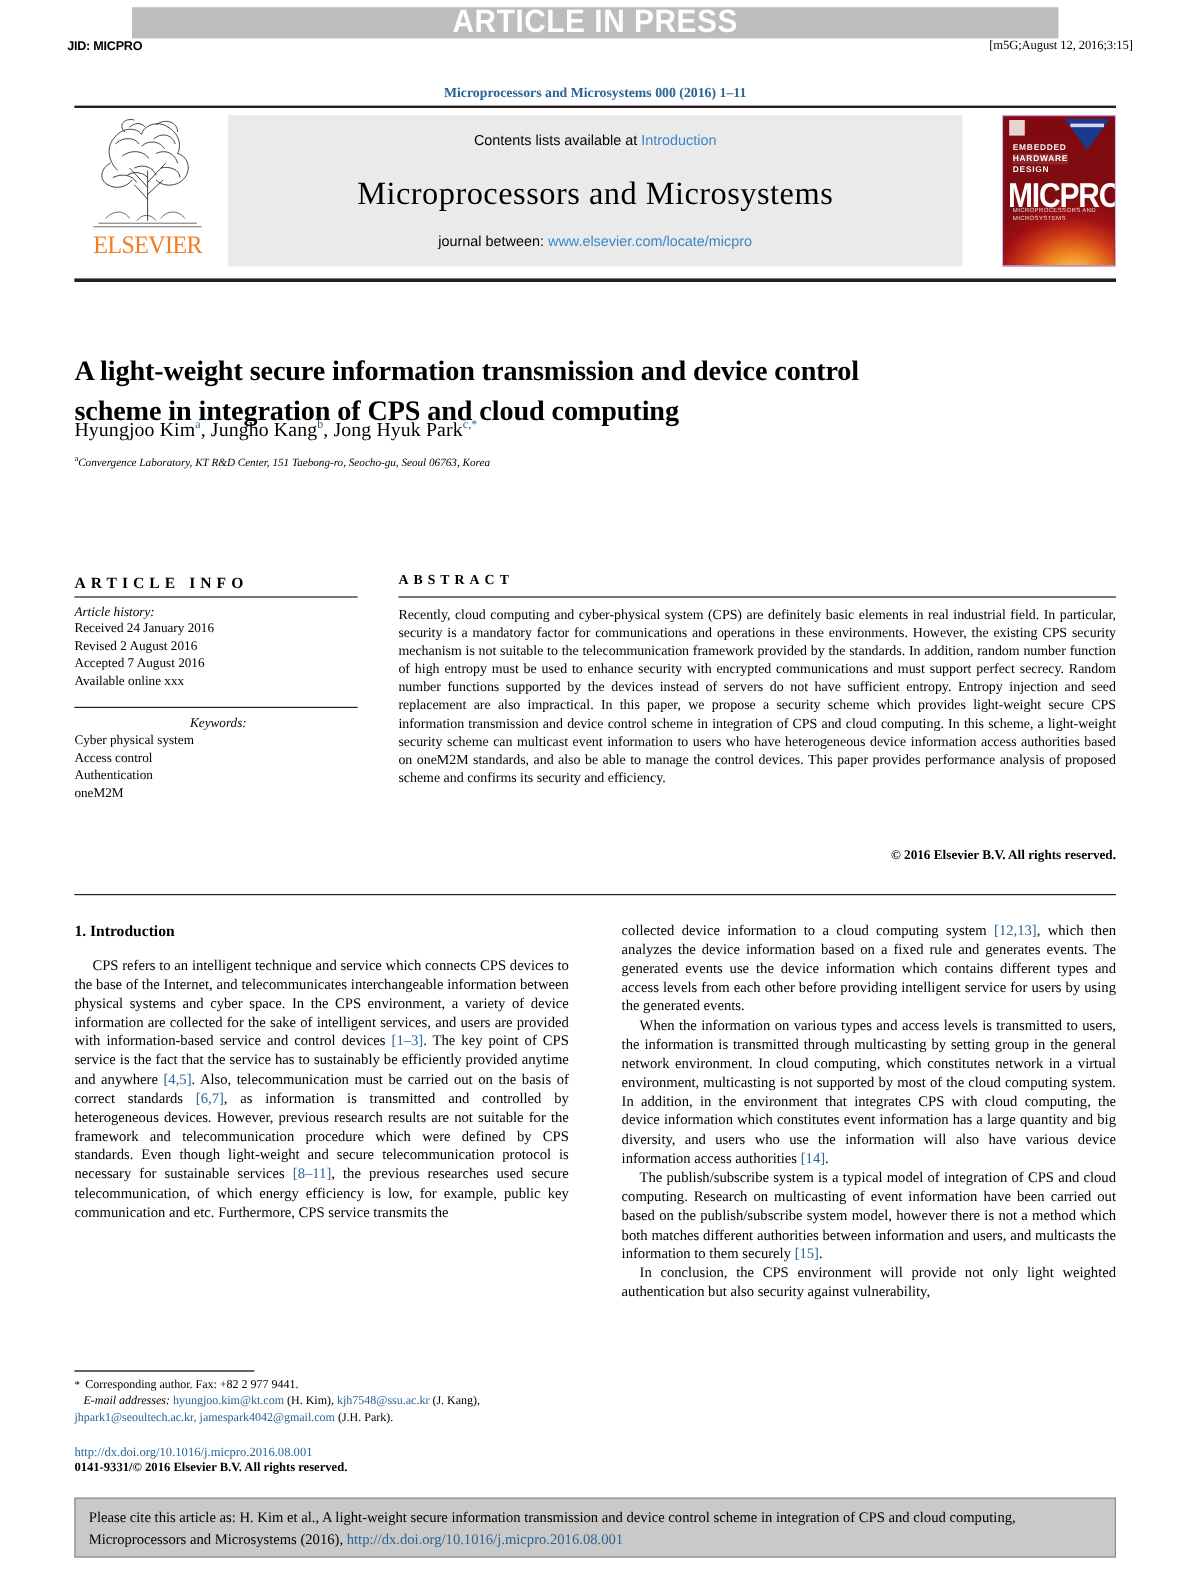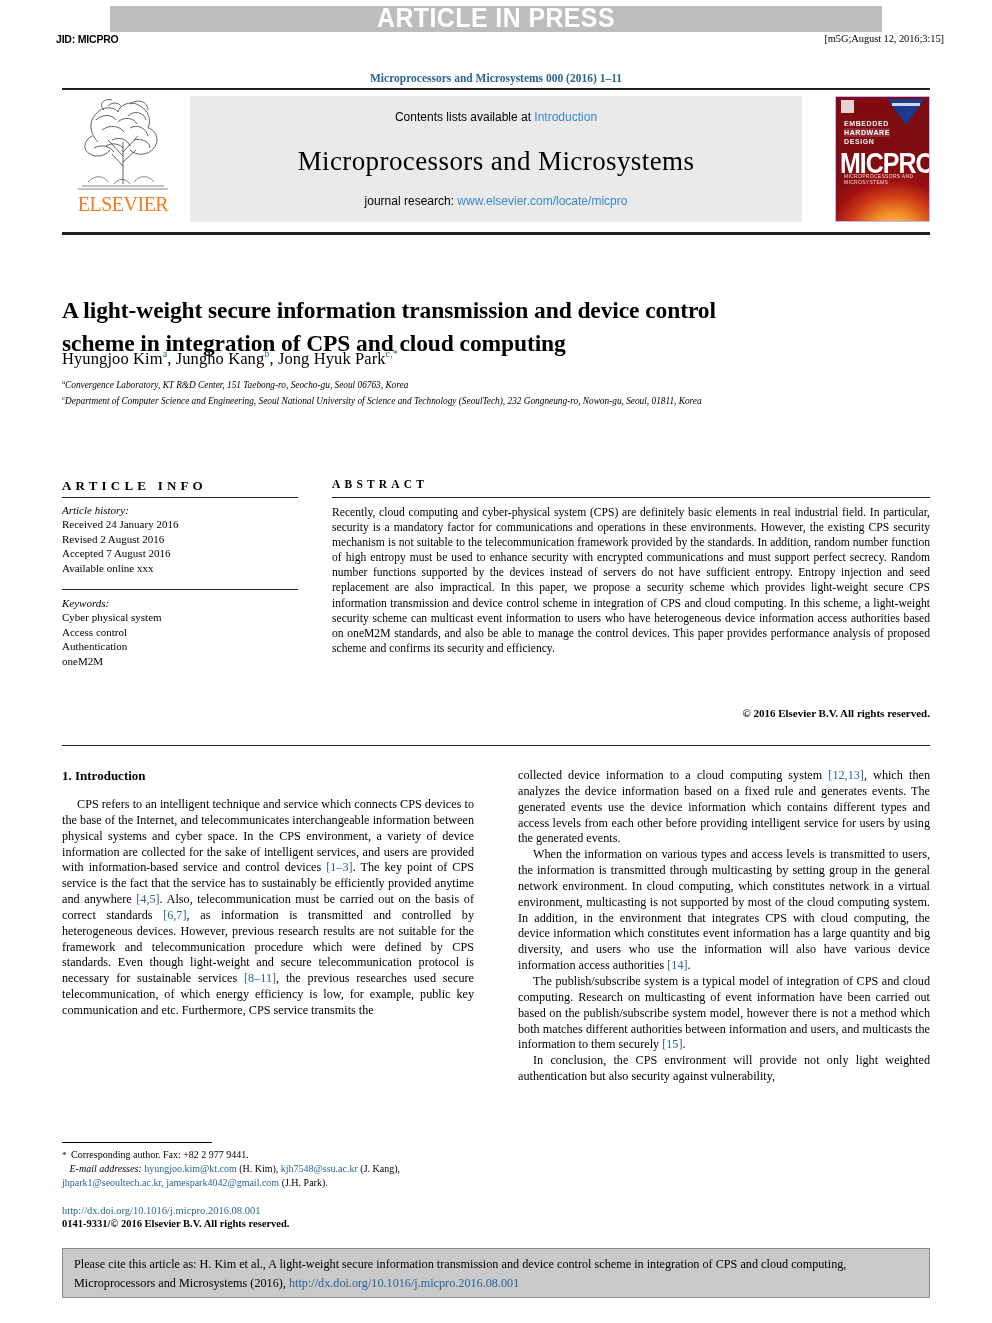--- a/index.html
+++ b/index.html
@@ -312,21 +312,21 @@
   .hist .lab { font-style: italic; }
   .keywords {
     position: absolute;
     left: 62px;
     top: 596px;
     width: 240px;
     font-family: "Liberation Serif", serif;
     font-size: 11px;
     line-height: 14.4px;
   }
-  .keywords .lab { font-style: italic; }
+  .keywords .lab { font-style: italic; text-align: center; }
 
   .abstract {
     position: absolute;
     left: 332px;
     top: 505px;
     width: 598px;
     font-family: "Liberation Serif", serif;
     font-size: 11.6px;
     line-height: 15.1px;
     text-align: justify;
@@ -462,21 +462,21 @@
     </svg>
     <div class="elsevier-word">ELSEVIER</div>
   </div>
 
   <div class="contents-box">
     <div class="contents-line">
       <span>Contents lists available at </span><span class="sd-link">Introduction</span>
     </div>
     <div class="journal-title">Microprocessors and Microsystems</div>
     <div class="homepage-line">
-      <span>journal research: </span><span class="hp-link">www.elsevier.com/locate/micpro</span>
+      <span>journal between: </span><span class="hp-link">www.elsevier.com/locate/micpro</span>
     </div>
   </div>
 
   <div class="cover">
     <div class="cover-grad"></div>
     <div class="cover-topbar"></div>
     <div class="cover-el"></div>
     <div class="cover-tri"></div>
     <div class="cover-tri-line"></div>
     <div class="cover-sub">
@@ -487,21 +487,20 @@
     <div class="cover-main">MICPRO</div>
     <div class="cover-tag">MICROPROCESSORS AND MICROSYSTEMS</div>
   </div>
 </div>
 <div class="rule-bottom"></div>
 
 <h1 class="title">A light-weight secure information transmission and device control scheme in integration of CPS and cloud computing</h1>
 <div class="authors"><span>Hyungjoo Kim</span><sup>a</sup>, <span>Jungho Kang</span><sup>b</sup>, <span>Jong Hyuk Park</span><sup>c</sup><sup class="star">,*</sup></div>
 <div class="affils">
     <div><sup>a</sup>Convergence Laboratory, KT R&amp;D Center, 151 Taebong-ro, Seocho-gu, Seoul 06763, Korea</div>
-    <div><sup>c</sup>Department of Computer Science and Engineering, Seoul National University of Science and Technology (SeoulTech), 232 Gongneung-ro, Nowon-gu, Seoul, 01811, Korea</div>
   </div>
 
 <div class="info-head">ARTICLE INFO</div>
 <div class="sec-rule info-rule1"></div>
 <div class="hist">
   <div class="lab">Article history:</div>
   <div id="history-items">
       <div>Received 24 January 2016</div>
       <div>Revised 2 August 2016</div>
       <div>Accepted 7 August 2016</div>

